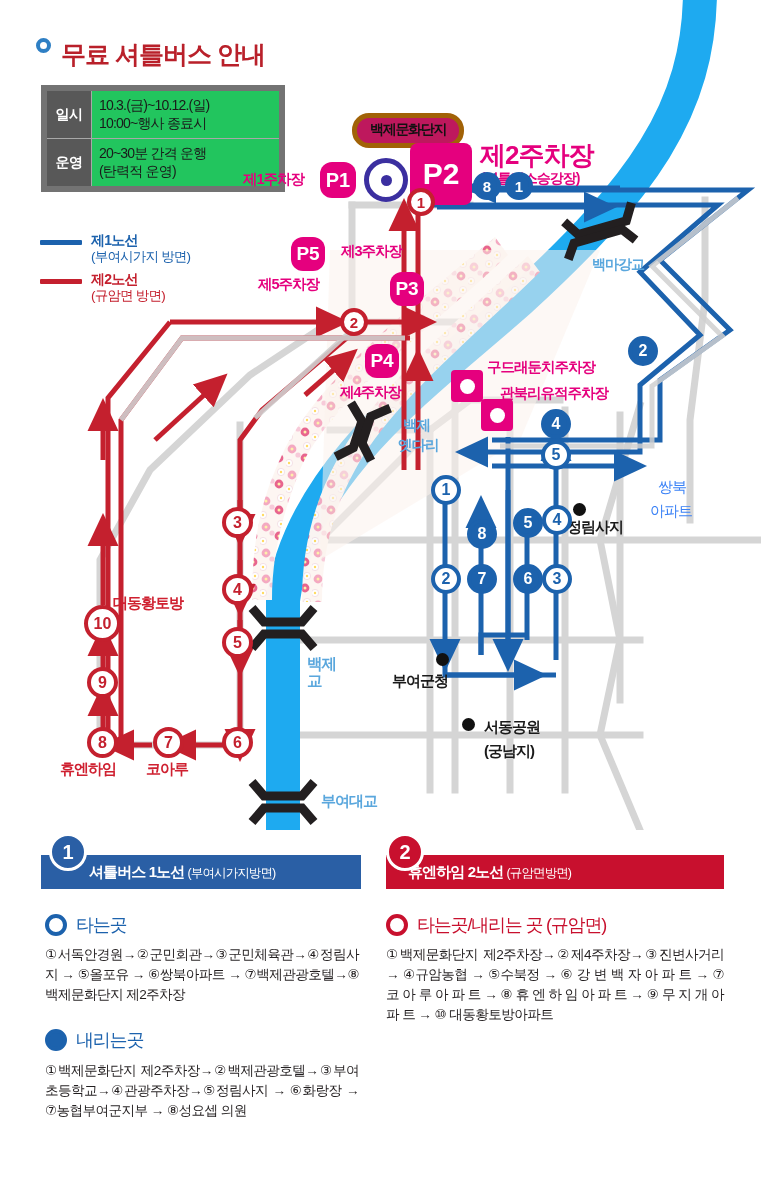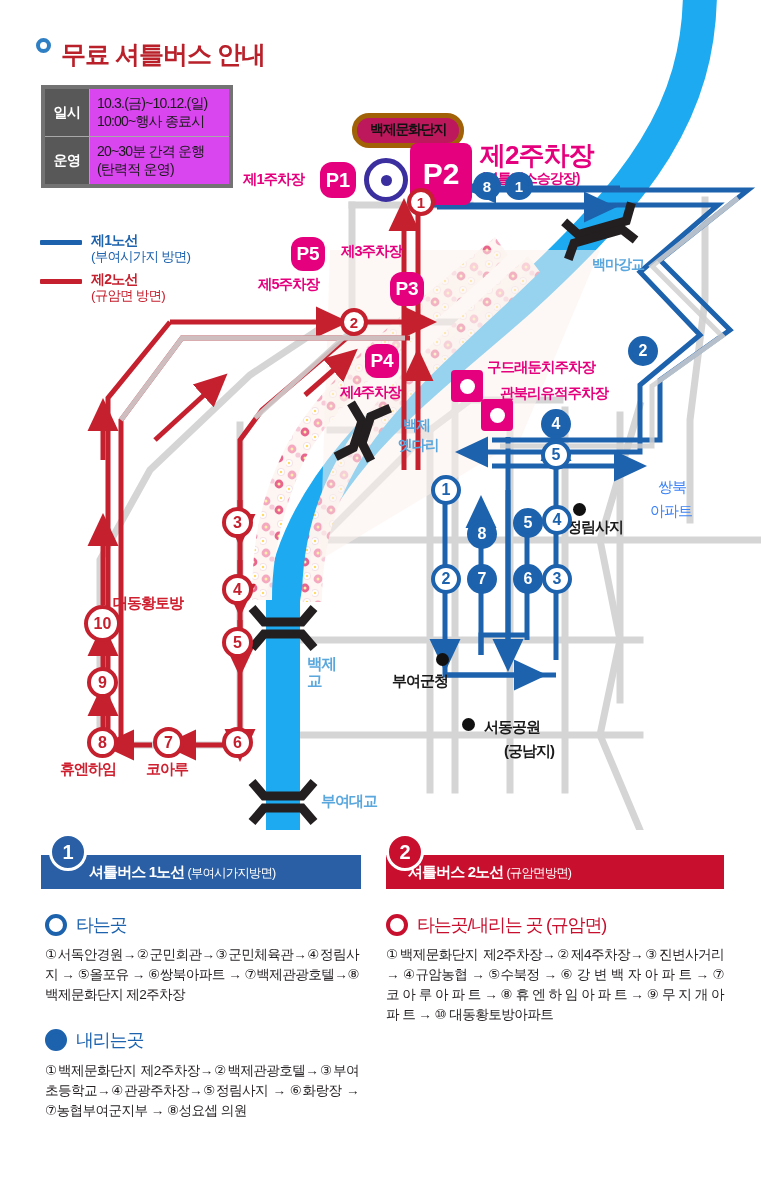--- a/index.html
+++ b/index.html
@@ -5,21 +5,21 @@
   html,body{margin:0;padding:0;background:#ffffff;}
   body{width:761px;height:1189px;position:relative;overflow:hidden;
        font-family:"Liberation Sans","DejaVu Sans",sans-serif;}
 
   
   #header-title{position:absolute;left:36px;top:38px;display:flex;align-items:flex-start;gap:10px;}
   #header-title .dot-ring{width:15px;height:15px;border-radius:50%;border:4px solid #2e7fc4;box-sizing:border-box;background:#fff;}
   #header-title .ttl{font-size:25px;font-weight:bold;color:#b9202a;letter-spacing:-1px;}
 
   
-  #info-table{position:absolute;left:41px;top:85px;width:192px;border:4px solid #737373;border-collapse:collapse;background:#d946ef;}
+  #info-table{position:absolute;left:41px;top:85px;width:244px;border:6px solid #737373;border-collapse:collapse;background:#22c55e;}
   #info-table td{border:1px solid #a8a8a8;padding:0;}
   #info-table .hd{background:#585858;color:#fff;font-size:14px;font-weight:bold;text-align:center;width:44px;letter-spacing:-.5px;}
   #info-table .bd{font-size:14px;color:#1a1a1a;padding:6px 7px;line-height:1.25;letter-spacing:-.8px;}
 
   
   #map-legend{position:absolute;left:40px;top:232px;}
   .leg-row{display:flex;align-items:flex-start;gap:9px;margin-bottom:5px;}
   .leg-swatch{width:42px;height:5px;margin-top:8px;border-radius:1px;flex:none;}
   .leg-text{font-size:14px;font-weight:bold;line-height:1.22;letter-spacing:-.8px;}
   .leg-text .sub{font-weight:normal;font-size:13.5px;display:block;}
@@ -293,21 +293,21 @@
 <div class="mt mt-gray" style="left:650px;top:502px;font-size:15px">아파트</div>
 
 <div class="pdot" style="left:573px;top:503px"></div>
 <div class="mt mt-dark" style="left:567px;top:518px;font-size:15px">정림사지</div>
 
 <div class="pdot" style="left:436px;top:653px"></div>
 <div class="mt mt-dark" style="left:392px;top:672px;font-size:15px">부여군청</div>
 
 <div class="pdot" style="left:462px;top:718px"></div>
 <div class="mt mt-dark" style="left:484px;top:718px;font-size:15px">서동공원</div>
-<div class="mt mt-dark" style="left:504px;top:742px;font-size:15px">(궁남지)</div>
+<div class="mt mt-dark" style="left:484px;top:742px;font-size:15px">(궁남지)</div>
 
 <div class="mt mt-red" style="left:113px;top:594px;font-size:15px">대동황토방</div>
 <div class="mt mt-red" style="left:60px;top:760px;font-size:15px">휴엔하임</div>
 <div class="mt mt-red" style="left:146px;top:760px;font-size:15px">코아루</div>
 
 <div class="stop stop-red-o" style="left:407px;top:188px;width:28px;height:28px;font-size:15px">1</div>
 <div class="stop stop-red-o" style="left:340px;top:308px;width:28px;height:28px;font-size:15px">2</div>
 <div class="stop stop-red-o" style="left:222px;top:507px;width:31px;height:31px;font-size:16px">3</div>
 <div class="stop stop-red-o" style="left:222px;top:574px;width:31px;height:31px;font-size:16px">4</div>
 <div class="stop stop-red-o" style="left:222px;top:627px;width:31px;height:31px;font-size:16px">5</div>
@@ -352,21 +352,21 @@
     <span class="ring" style="background:#1c62ad;border:4px solid #1c62ad"></span>
     <span class="lbl" style="color:#1c62ad">내리는곳</span>
   </div>
   <div class="route-list" style="left:4px;top:228px;width:314px">①백제문화단지 제2주차장→②백제관광호텔→③부여초등학교→④관광주차장→⑤정림사지 → ⑥화랑장 → ⑦농협부여군지부 → ⑧성요셉 의원</div>
 </div>
 
 <div class="panel" id="panel2" style="left:386px;top:833px;width:340px;height:350px">
   <div class="panel-tabnum" style="background:#c8102e;left:0">2</div>
   <div class="panel-bar" style="background:#c8102e;width:338px">
     <span style="padding-left:22px">
-      <b>셔틀버스 2노선 </b><em>(규암면방면)</em>
+      <b>휴엔하임 2노선 </b><em>(규암면방면)</em>
     </span>
   </div>
 
   <div class="sec-head" style="left:0;top:80px">
     <span class="ring" style="border:4px solid #c8102e;background:#fff"></span>
     <span class="lbl" style="color:#c8102e">타는곳/내리는 곳 (규암면)</span>
   </div>
   <div class="route-list" style="left:0;top:112px;width:338px">①백제문화단지 제2주차장→②제4주차장→③진변사거리 → ④규암농협 → ⑤수북정 → ⑥ 강 변 백 자 아 파 트 → ⑦ 코 아 루 아 파 트 → ⑧ 휴 엔 하 임 아 파 트 → ⑨ 무 지 개 아 파 트 → ⑩ 대동황토방아파트</div>
 </div>
 

